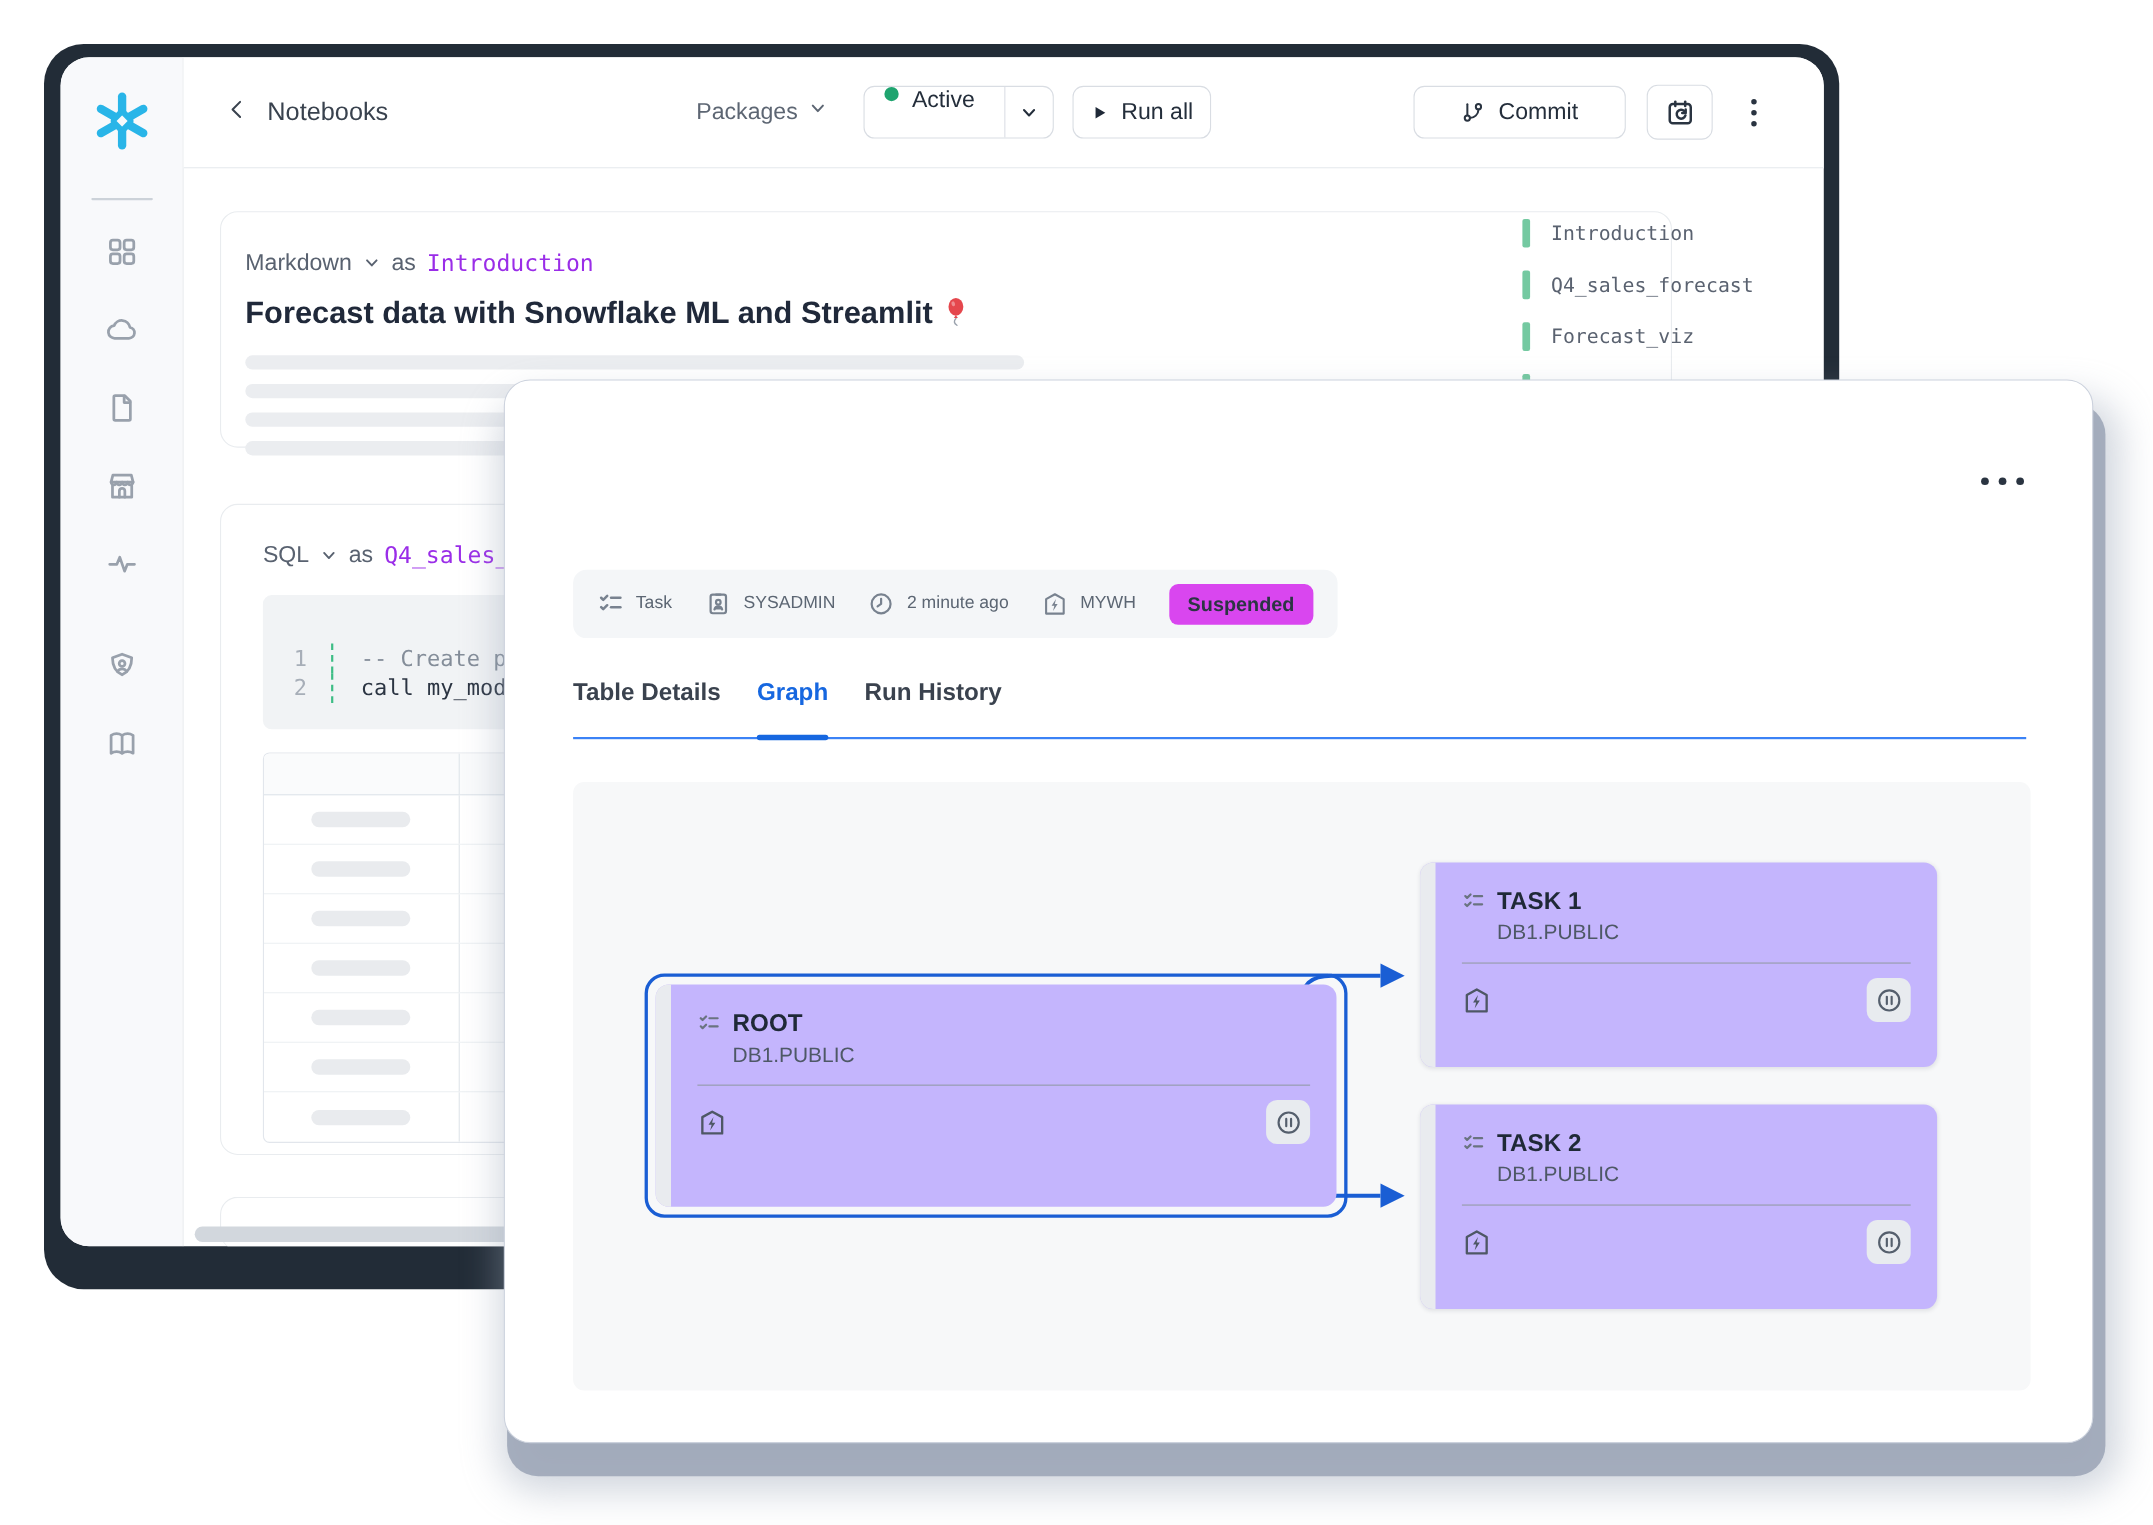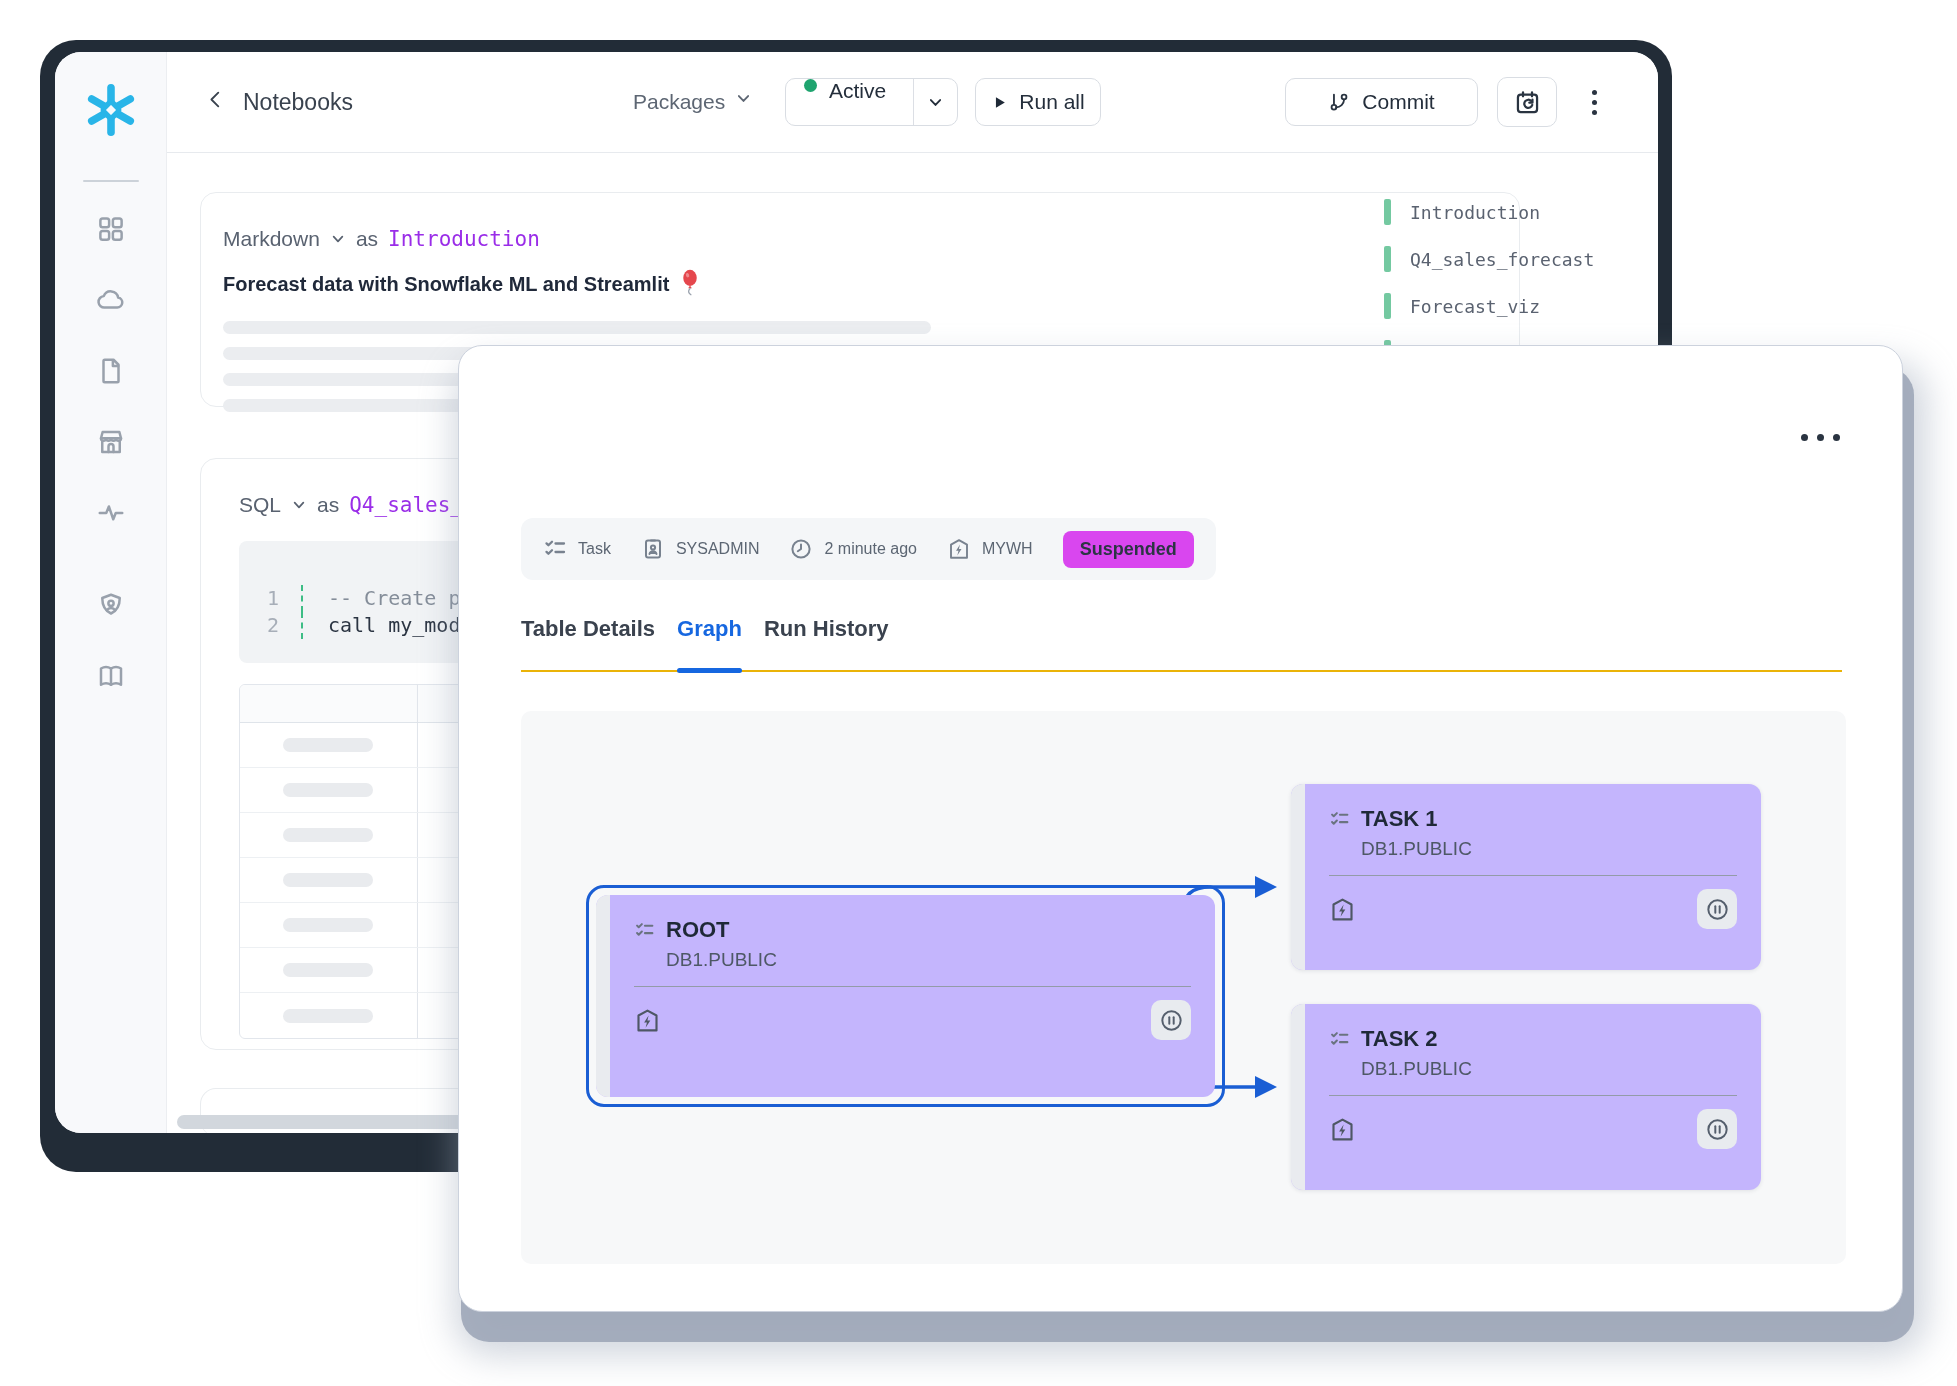--- a/index.html
+++ b/index.html
@@ -56,21 +56,21 @@
   .hdr-kebab i { width:5px; height:5px; border-radius:50%; background:#2a3441; }
 
   
   .card { position:absolute; left:145px; width:1320px; background:#fff;
           border:1.5px solid #e9ecef; border-radius:16px; }
   .md-card { top:140px; height:215px; padding:34px 24px 0 22px; }
   .cell-type-row { display:flex; align-items:center; gap:10px; font-size:21px; color:#596270; }
   .cell-type-row .ic { width:16px; height:16px; color:#596270; }
   .mono { font-family:"DejaVu Sans Mono", monospace; }
   .cell-name { color:#9a2de8; font-size:21px; }
-  .md-heading { margin-top:18px; font-size:20px; font-weight:bold; color:#20293a;
+  .md-heading { margin-top:18px; font-size:28px; font-weight:bold; color:#20293a;
                 display:flex; align-items:center; gap:10px; }
   .md-heading .ic { width:22px; height:30px; }
   .sk { height:13px; border-radius:6.5px; background:#ebedf0; margin-top:13px; }
   .sk1 { width:708px; margin-top:22px; } .sk2 { width:690px; } .sk3 { width:700px; } .sk4 { width:678px; }
 
   .sql-card { top:406px; height:592px; padding:34px 24px 0 38px; }
   .code-block { margin-top:24px; margin-left:0; width:1064px; height:122px;
                 background:#f1f3f5; border-radius:8px; padding-top:44px;
                 font-family:"DejaVu Sans Mono", monospace; font-size:20px; }
   .code-line { display:flex; height:27px; line-height:27px; }
@@ -114,21 +114,21 @@
   .modal-kebab i { width:7px; height:7px; border-radius:50%; background:#2a3441; }
 
   .meta-row { position:absolute; left:62px; top:172px; height:62px; background:#f4f6f8;
               border-radius:12px; display:inline-flex; align-items:center; gap:30px; padding:0 22px; }
   .meta-item { display:flex; align-items:center; gap:11px; font-size:16px; color:#5c6673; }
   .meta-item .ic { width:24px; height:24px; color:#78828f; }
   .badge-suspended { background:#d946ef; border-radius:8px; padding:8px 17px;
                      font-size:18px; font-weight:bold; color:#2b3543; }
 
   .tabs { position:absolute; left:62px; top:270px; width:1321px;
-          border-bottom:2px solid #eab308; display:flex; gap:22px; }
+          border-bottom:2px solid #3b82f6; display:flex; gap:33px; }
   .tab { position:relative; font-size:22px; font-weight:bold; color:#3a424e;
          padding-bottom:28px; cursor:pointer; }
   .tab.active { color:#1667e0; }
   .tab.active::after { content:""; position:absolute; left:0; right:0; bottom:-3px;
                        height:5px; border-radius:3px; background:#1667e0; }
 
   
   .canvas { position:absolute; left:62px; top:365px; width:1325px; height:553px;
             background:#f7f8f9; border-radius:10px; }
   .edges { position:absolute; left:0; top:0; width:100%; height:100%; pointer-events:none; }

